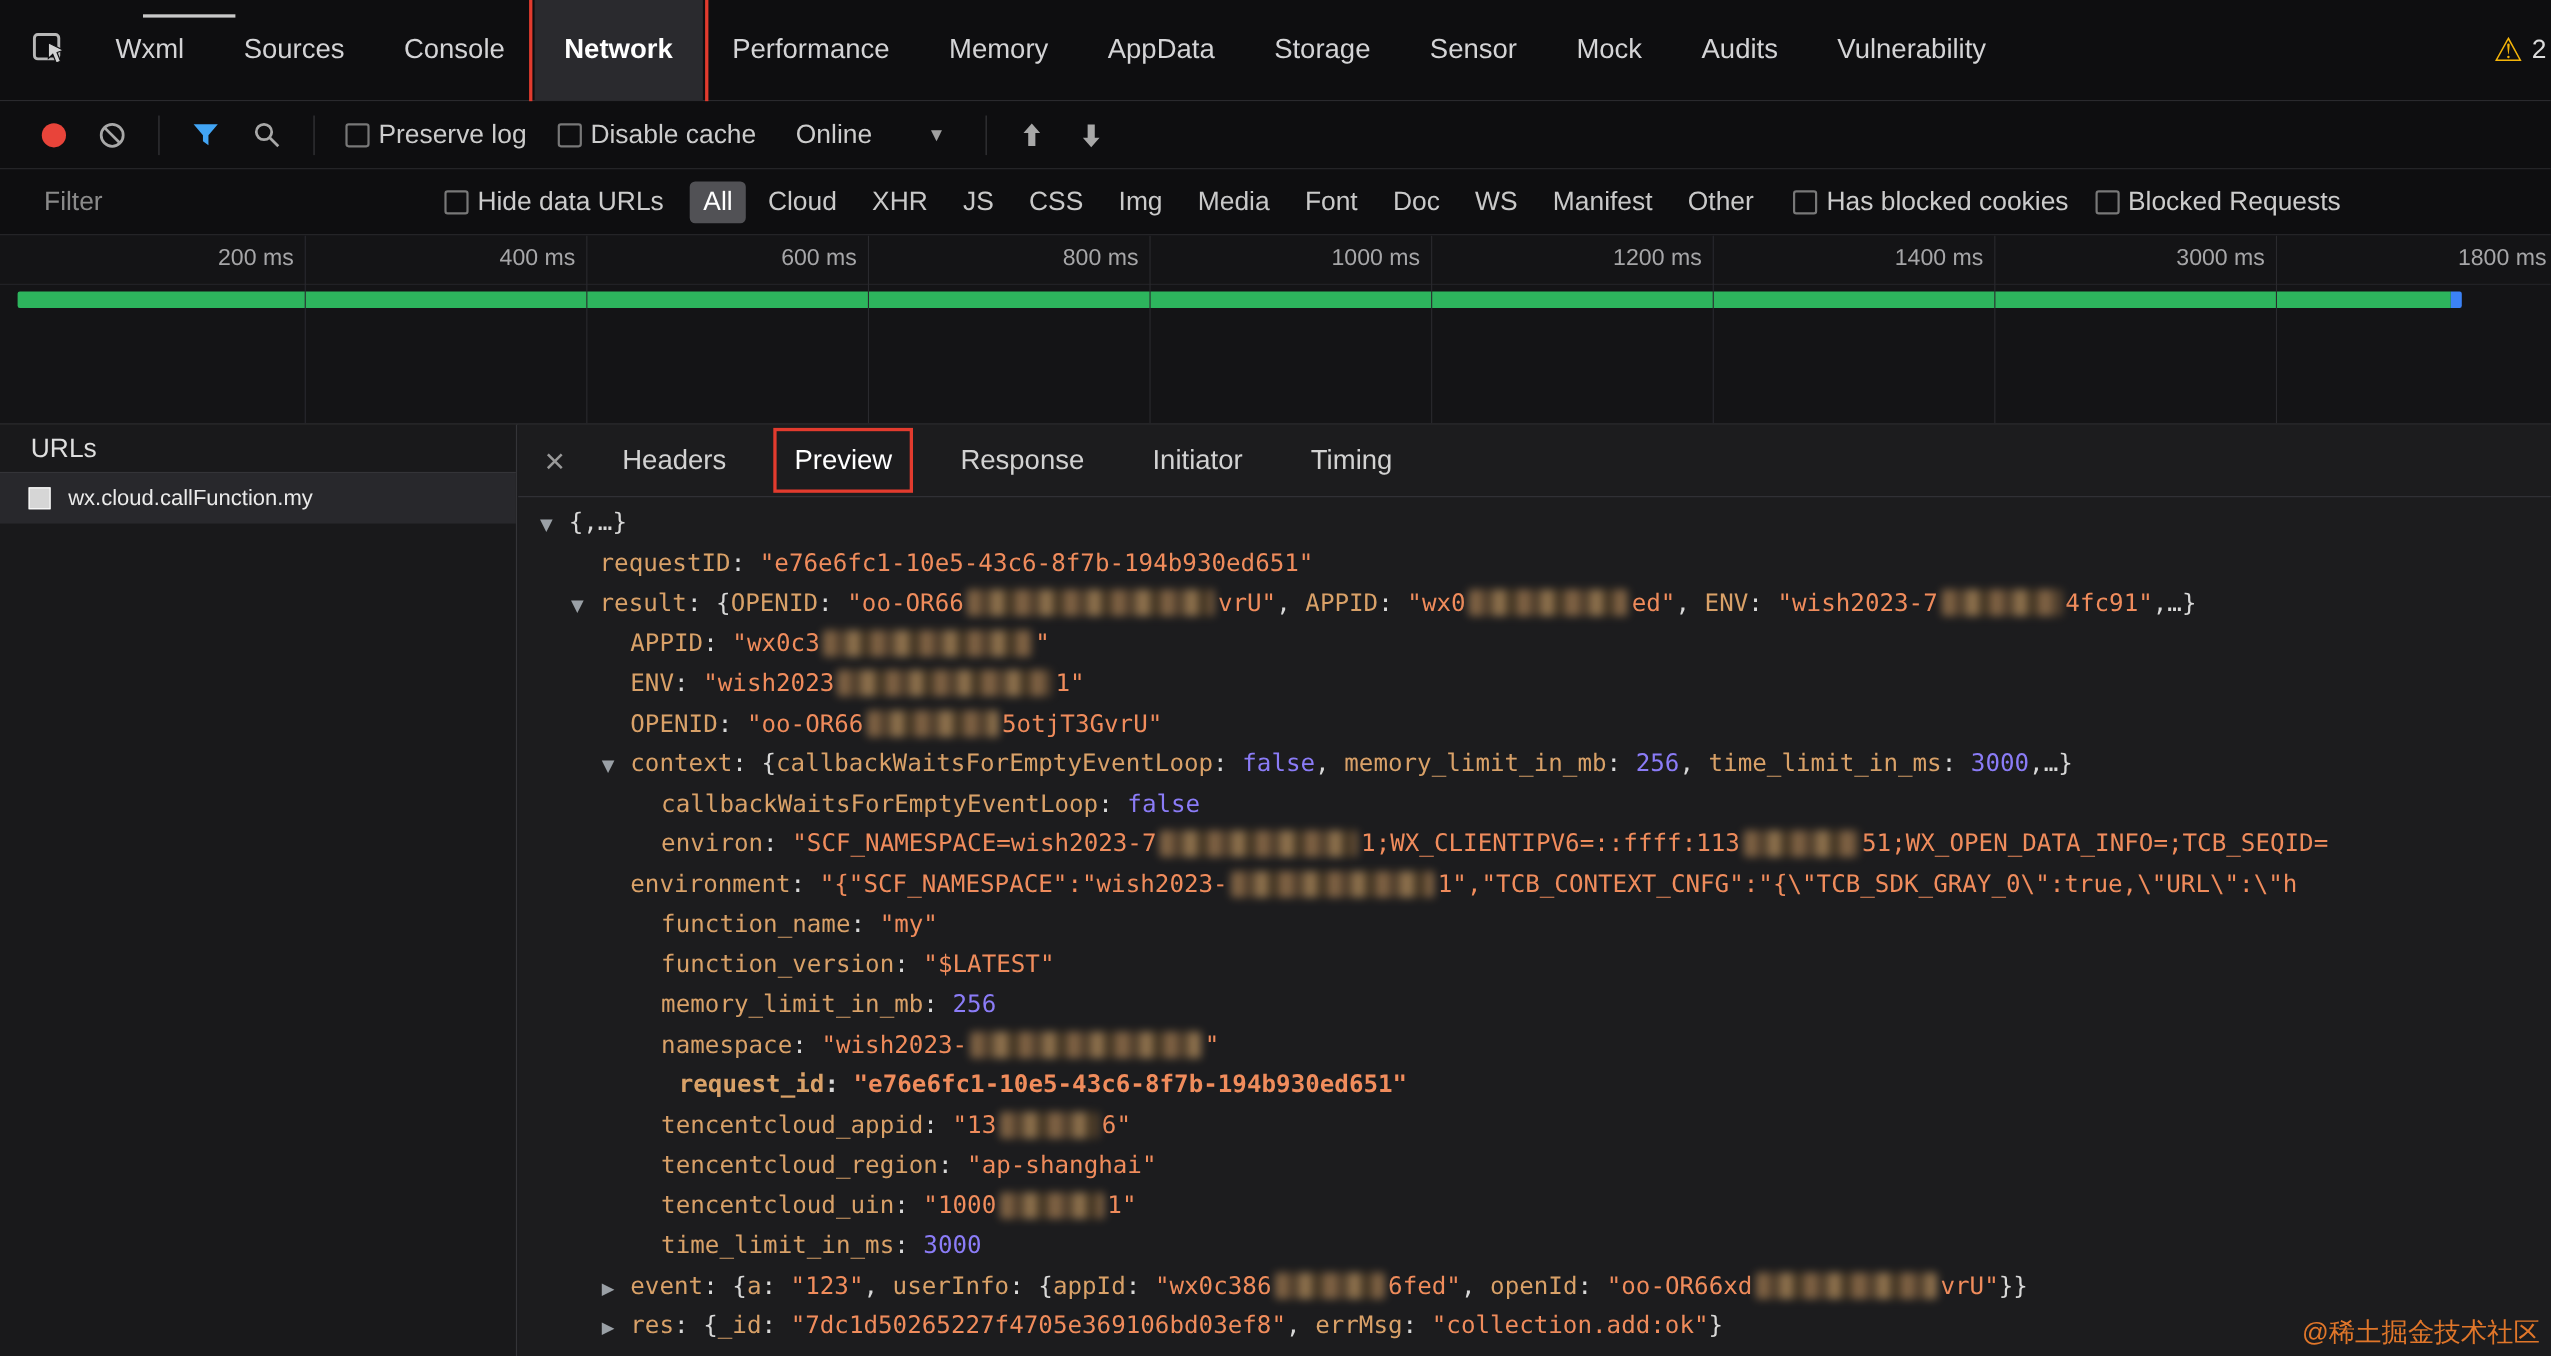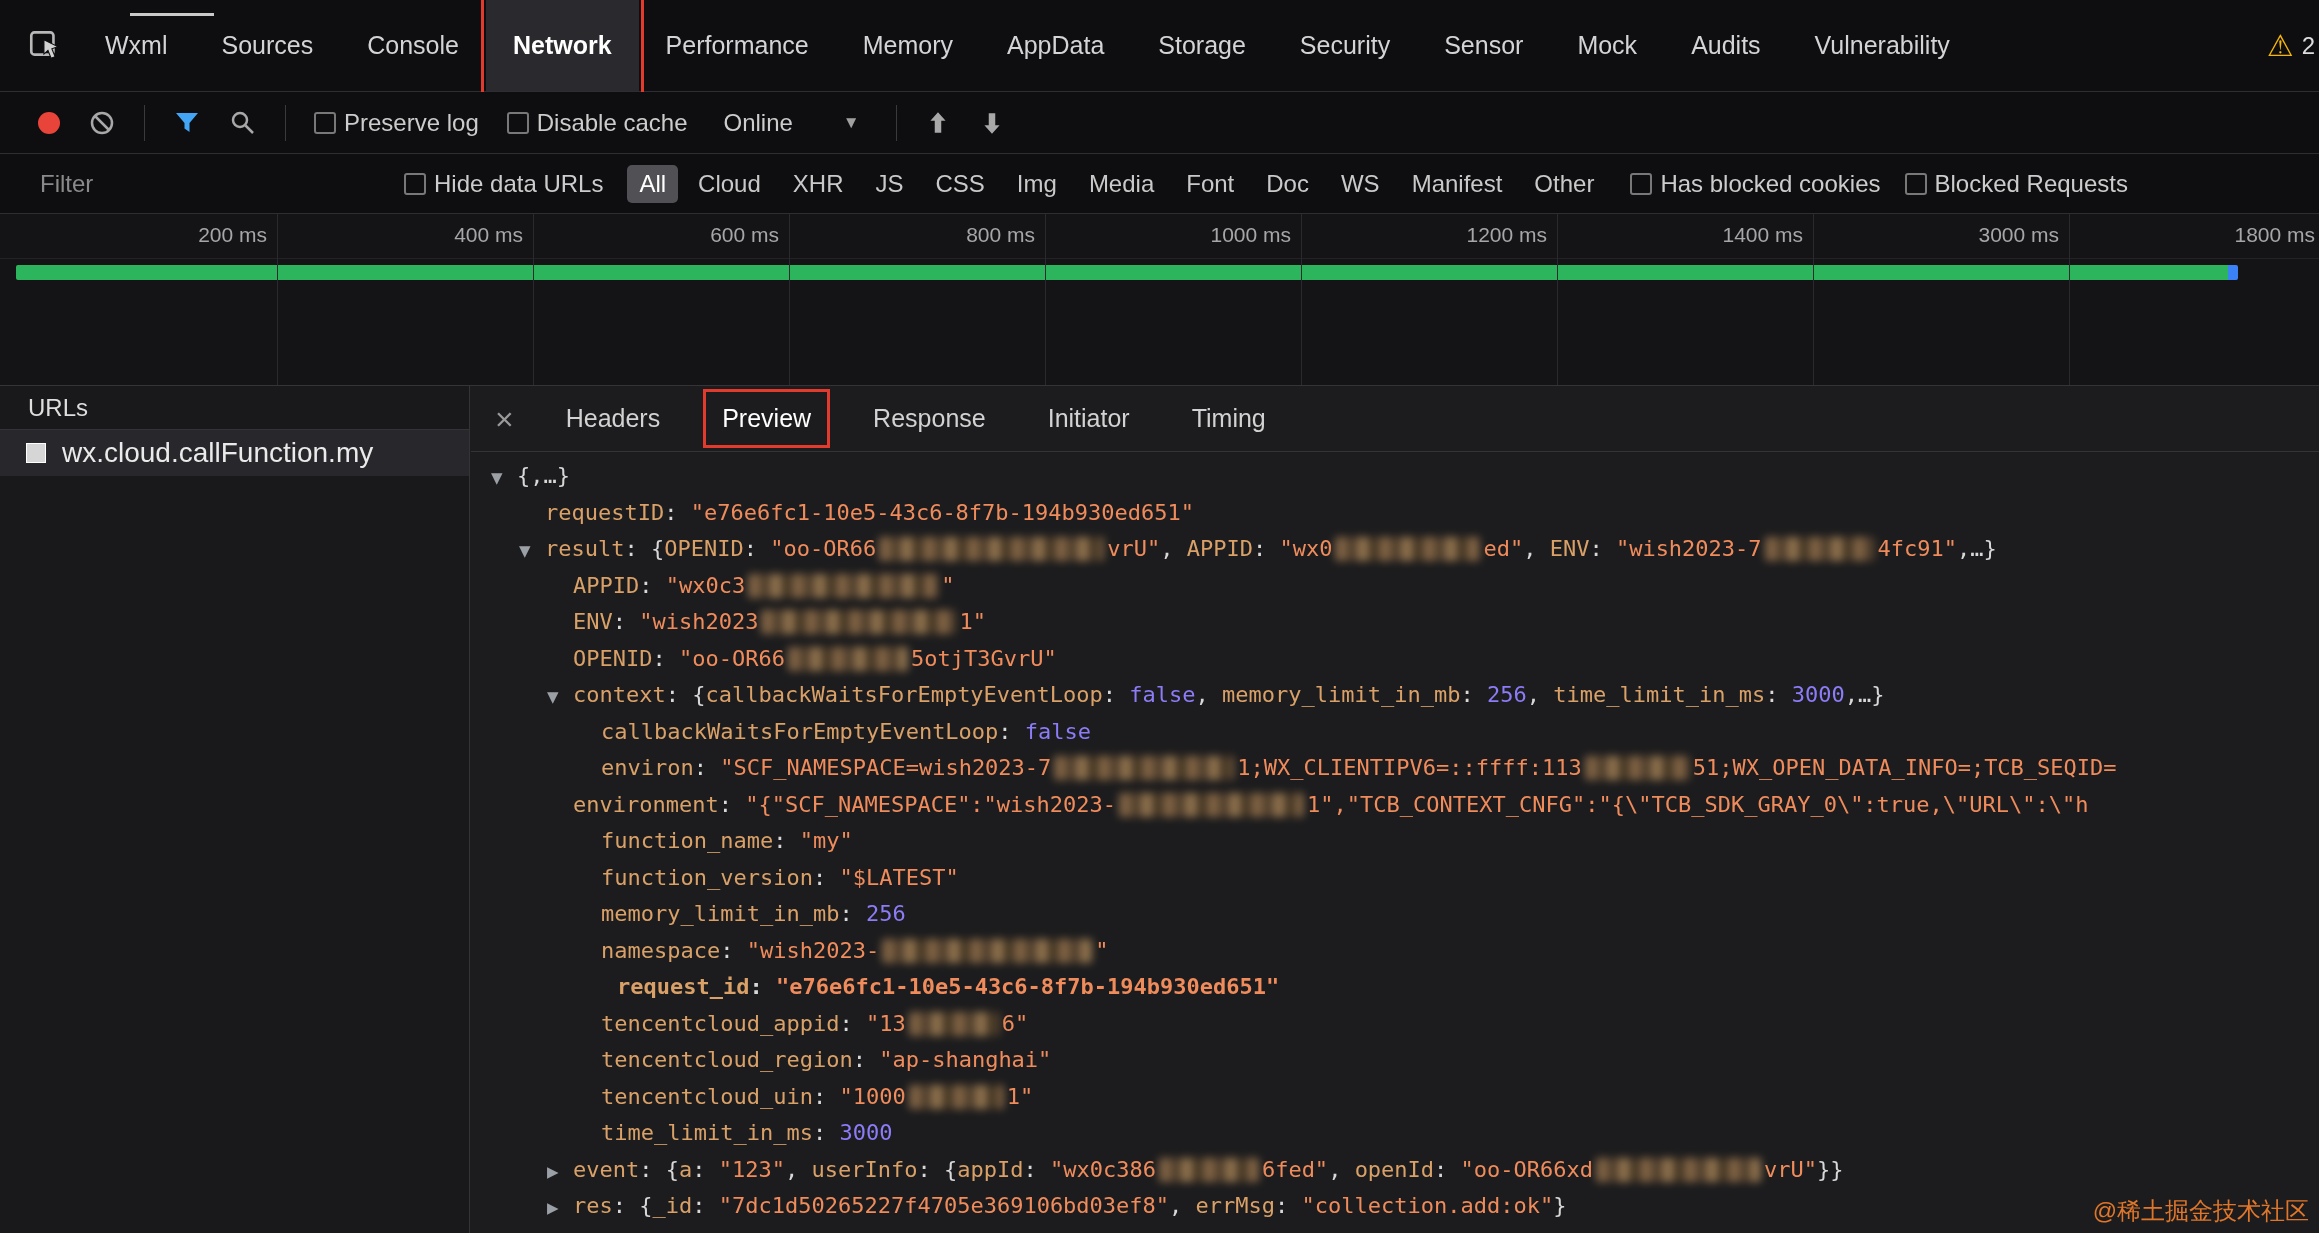--- a/index.html
+++ b/index.html
@@ -53,21 +53,21 @@
   .overview{position:absolute;left:0;top:214px;width:100%;height:172px;background:#141416;border-bottom:1px solid #343438;overflow:hidden;}
   .gridline{position:absolute;top:0;bottom:0;width:1px;background:#2a2a2e;}
   .tick-label{position:absolute;top:9px;width:150px;text-align:right;font-size:21px;color:#a6a6a8;white-space:nowrap;}
   .ruler-sep{position:absolute;top:44px;left:0;right:0;height:1px;background:#232327;}
   .net-bar{position:absolute;top:51px;left:16px;width:2212px;height:15px;background:var(--timeline-bar-green);border-radius:2px 0 0 2px;cursor:pointer;}
   .net-bar-cap{position:absolute;top:51px;left:2228px;width:10px;height:15px;background:var(--timeline-bar-cap-blue);border-radius:0 2px 2px 0;}
 
   
   .left-panel{position:absolute;left:0;top:386px;width:470px;bottom:0;background:#19191b;border-right:1px solid #343438;}
   .lp-header{height:44px;line-height:44px;padding-left:28px;font-size:24px;color:#dedede;border-bottom:1px solid #343438;}
-  .req-row{height:46px;display:flex;align-items:center;gap:16px;padding-left:26px;background:#28282c;color:#eaeaea;font-size:28px;cursor:pointer;white-space:nowrap;overflow:hidden;}
+  .req-row{height:46px;display:flex;align-items:center;gap:16px;padding-left:26px;background:#28282c;color:#eaeaea;font-size:20px;cursor:pointer;white-space:nowrap;overflow:hidden;}
   .req-icon{width:20px;height:20px;background:#d6d6d6;border:1px solid #ffffff;flex:none;}
 
   
   .right-panel{position:absolute;left:471px;top:386px;right:0;bottom:0;background:#1c1c1e;overflow:hidden;}
   .dtabs{height:66px;display:flex;align-items:center;border-bottom:1px solid #343438;padding-left:24px;gap:30px;}
   .dclose{color:#9a9a9a;font-size:32px;cursor:pointer;line-height:1;margin-right:14px;}
   .dtab-list{display:flex;align-items:center;gap:46px;}
   .dtab{font-size:25px;color:#d2d2d2;cursor:pointer;padding:4px 8px;white-space:nowrap;}
   .dtab.active{color:#ffffff;}
   .red-annot-dtab{outline:3px solid var(--annotation-red);outline-offset:8px;}
@@ -104,21 +104,20 @@
     <div class="wxml-indicator"></div>
     <div class="tabs">
         <div class="tab">Wxml</div>
         <div class="tab">Sources</div>
         <div class="tab">Console</div>
         <div class="tab active red-annot-tab">Network</div>
         <div class="tab">Performance</div>
         <div class="tab">Memory</div>
         <div class="tab">AppData</div>
         <div class="tab">Storage</div>
-        <div class="tab">Security</div>
         <div class="tab">Sensor</div>
         <div class="tab">Mock</div>
         <div class="tab">Audits</div>
         <div class="tab">Vulnerability</div>
       </div>
     <div class="tabbar-right">
       <span class="warn-tri">⚠</span>
       <span class="warn-count">2</span>
     </div>
   </div>

